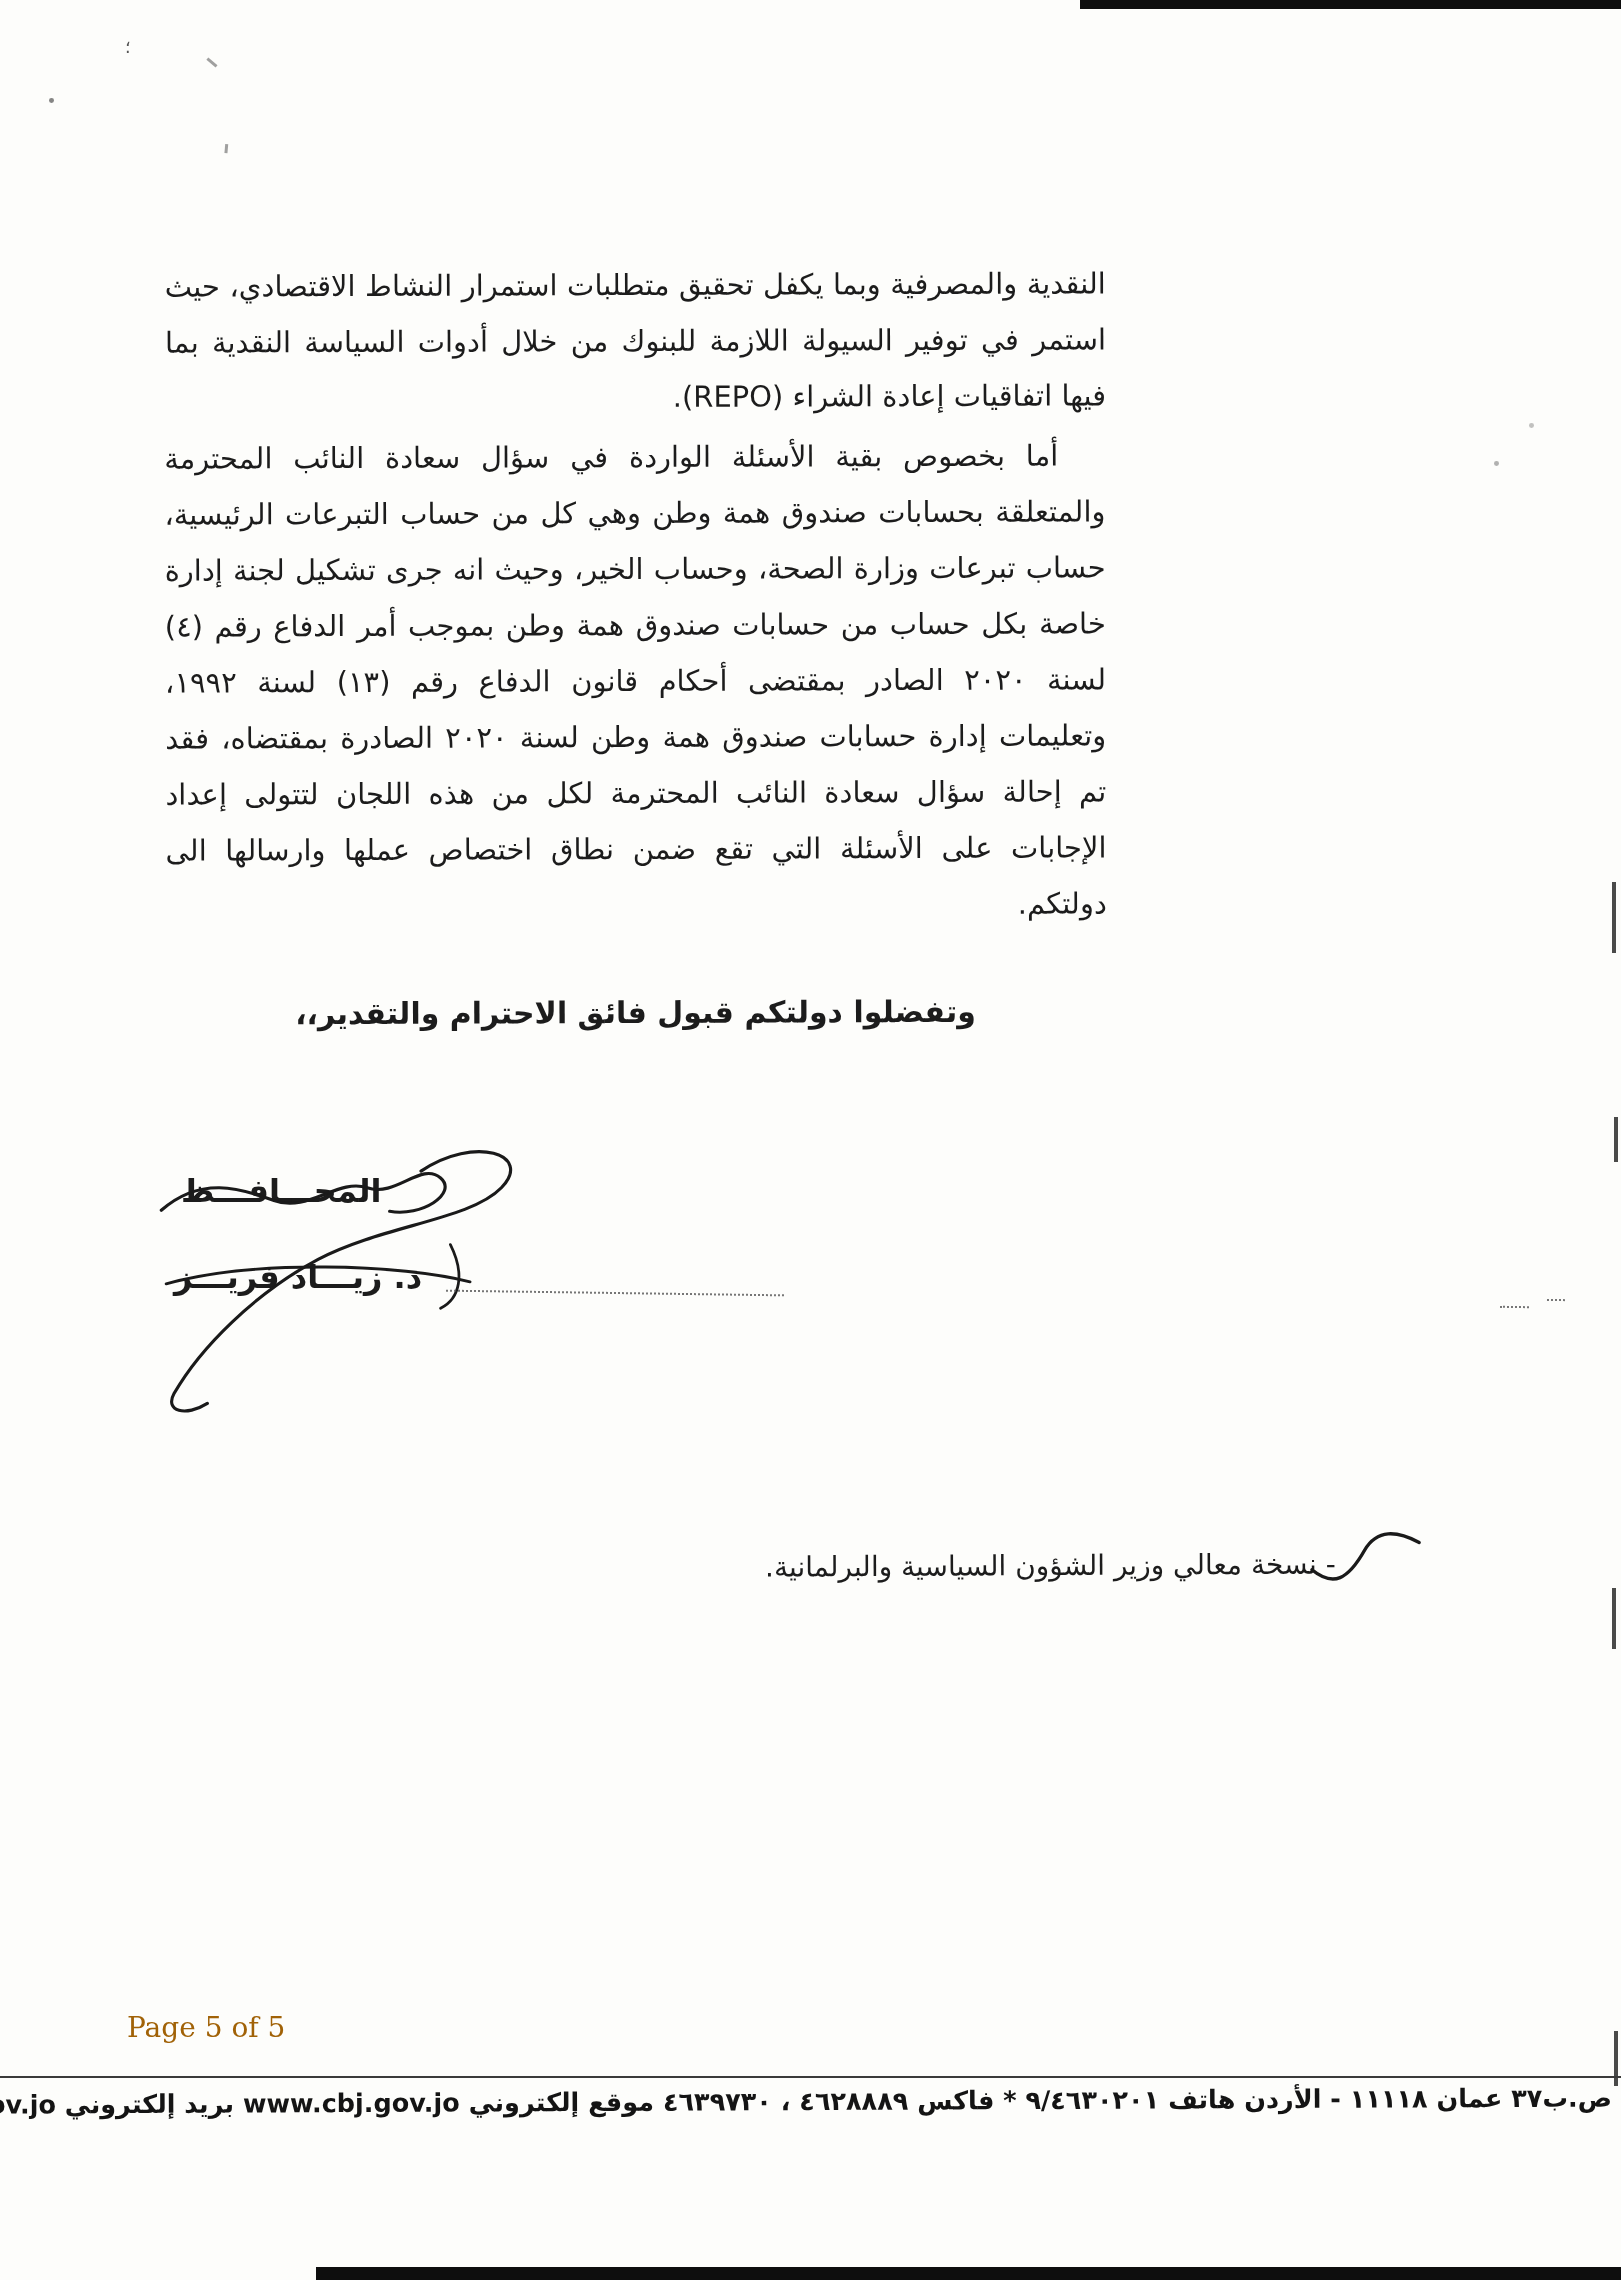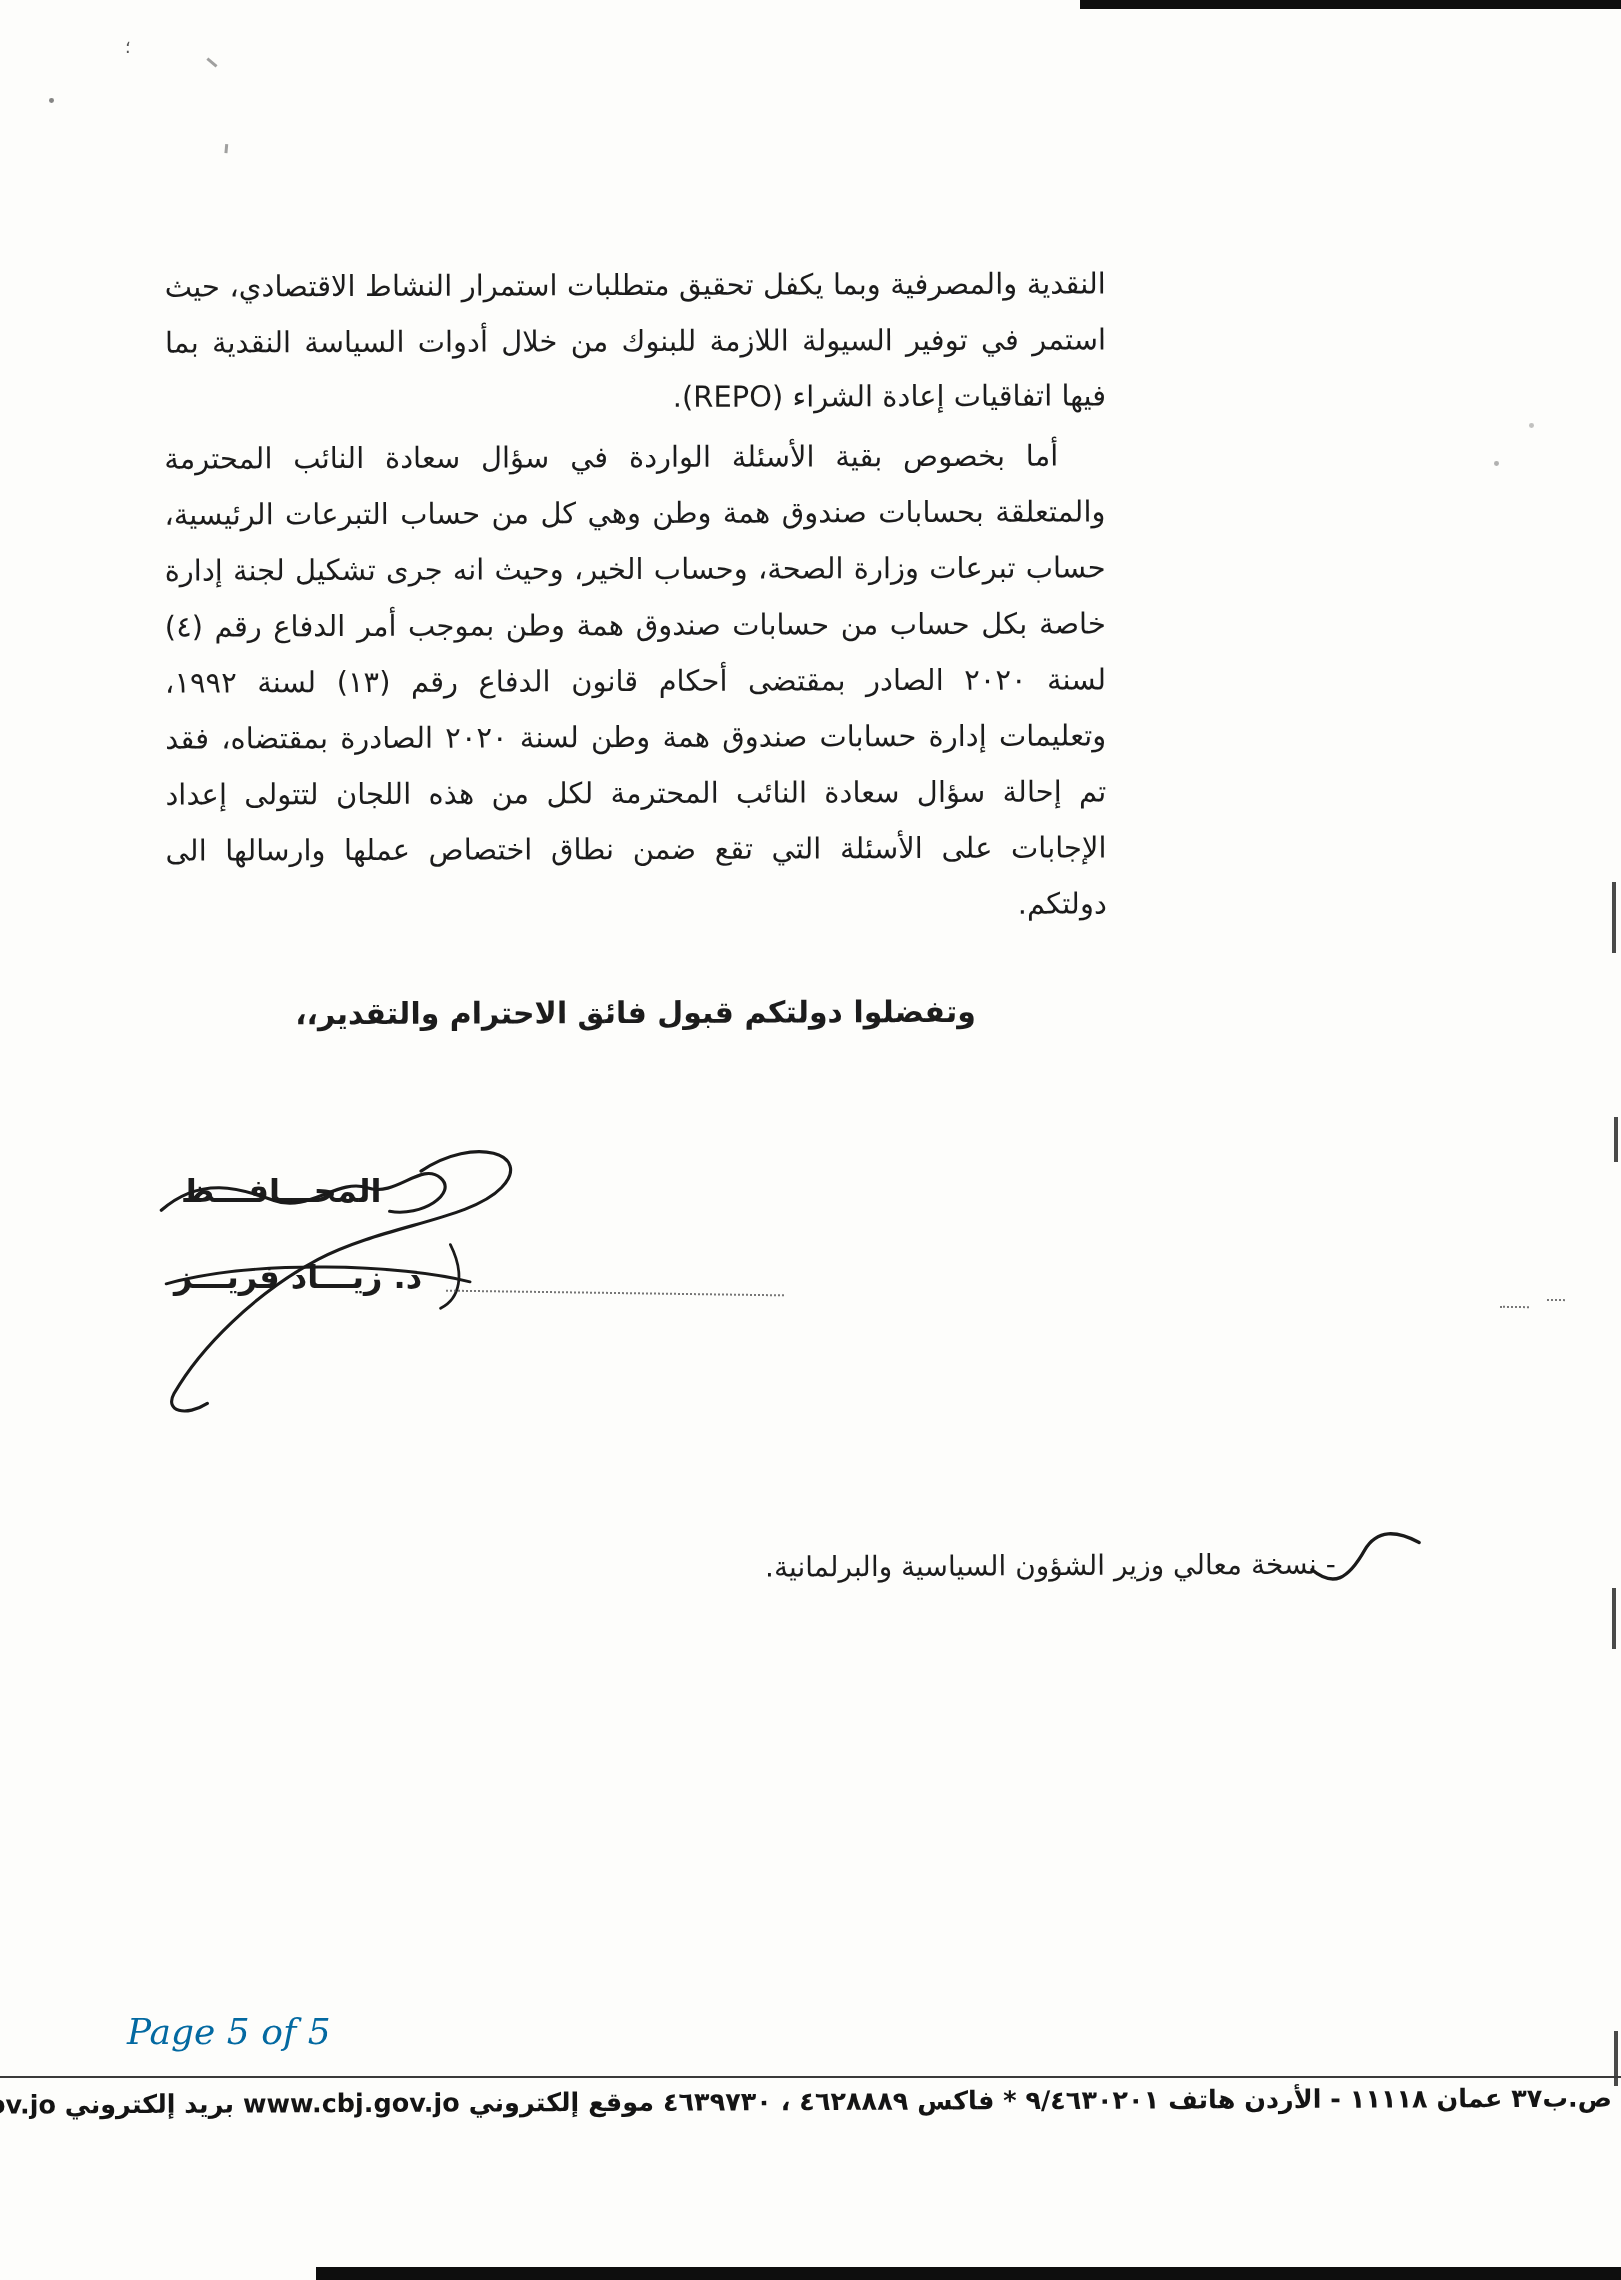--- a/index.html
+++ b/index.html
@@ -99,23 +99,22 @@
     left: 1304px;
     top: 1521px;
   }
 
   
   .page-number {
     position: absolute;
     left: 127px;
     top: 2011px;
     font-family: "DejaVu Serif", serif;
-    font-style: italic;
-    font-size: 36px;
-    color: #0369a1;
+    font-size: 28px;
+    color: #a16207;
   }
   .footer-rule {
     position: absolute;
     left: 0;
     top: 2076px;
     width: 1621px;
     height: 2px;
     background: #3a3a3a;
   }
   .footer-line {

